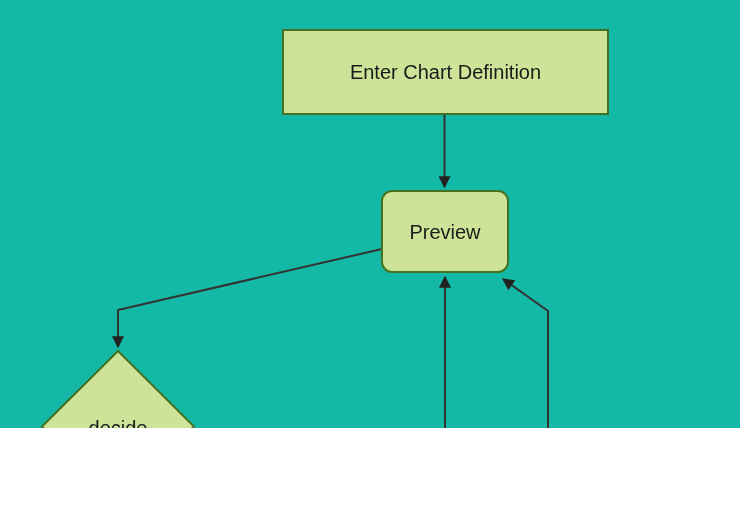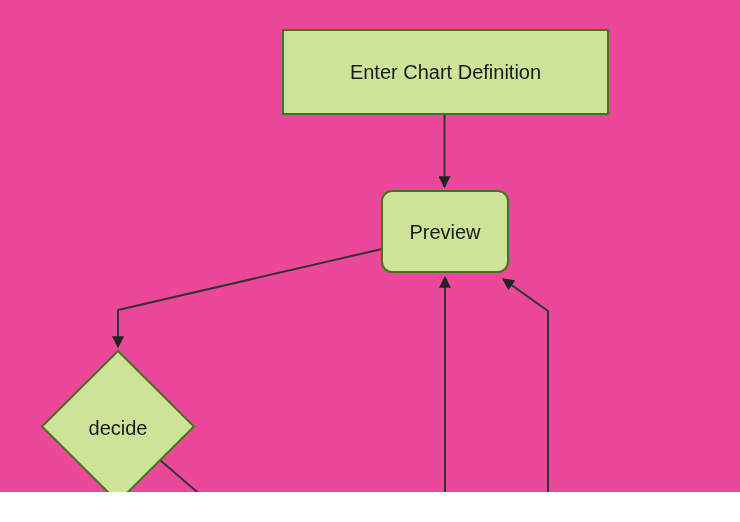--- a/index.html
+++ b/index.html
@@ -3,22 +3,22 @@
 <meta charset="utf-8">
 <style>
   html, body {
     margin: 0;
     padding: 0;
     background: #ffffff;
   }
   #canvas {
     position: relative;
     width: 740px;
-    height: 492px;
-    background: #ec4899;
+    height: 428px;
+    background: #14b8a6;
     overflow: hidden;
   }
   svg {
     display: block;
     width: 740px;
     height: 522px;
   }
   .edge {
     fill: none;
     stroke: #333333;

